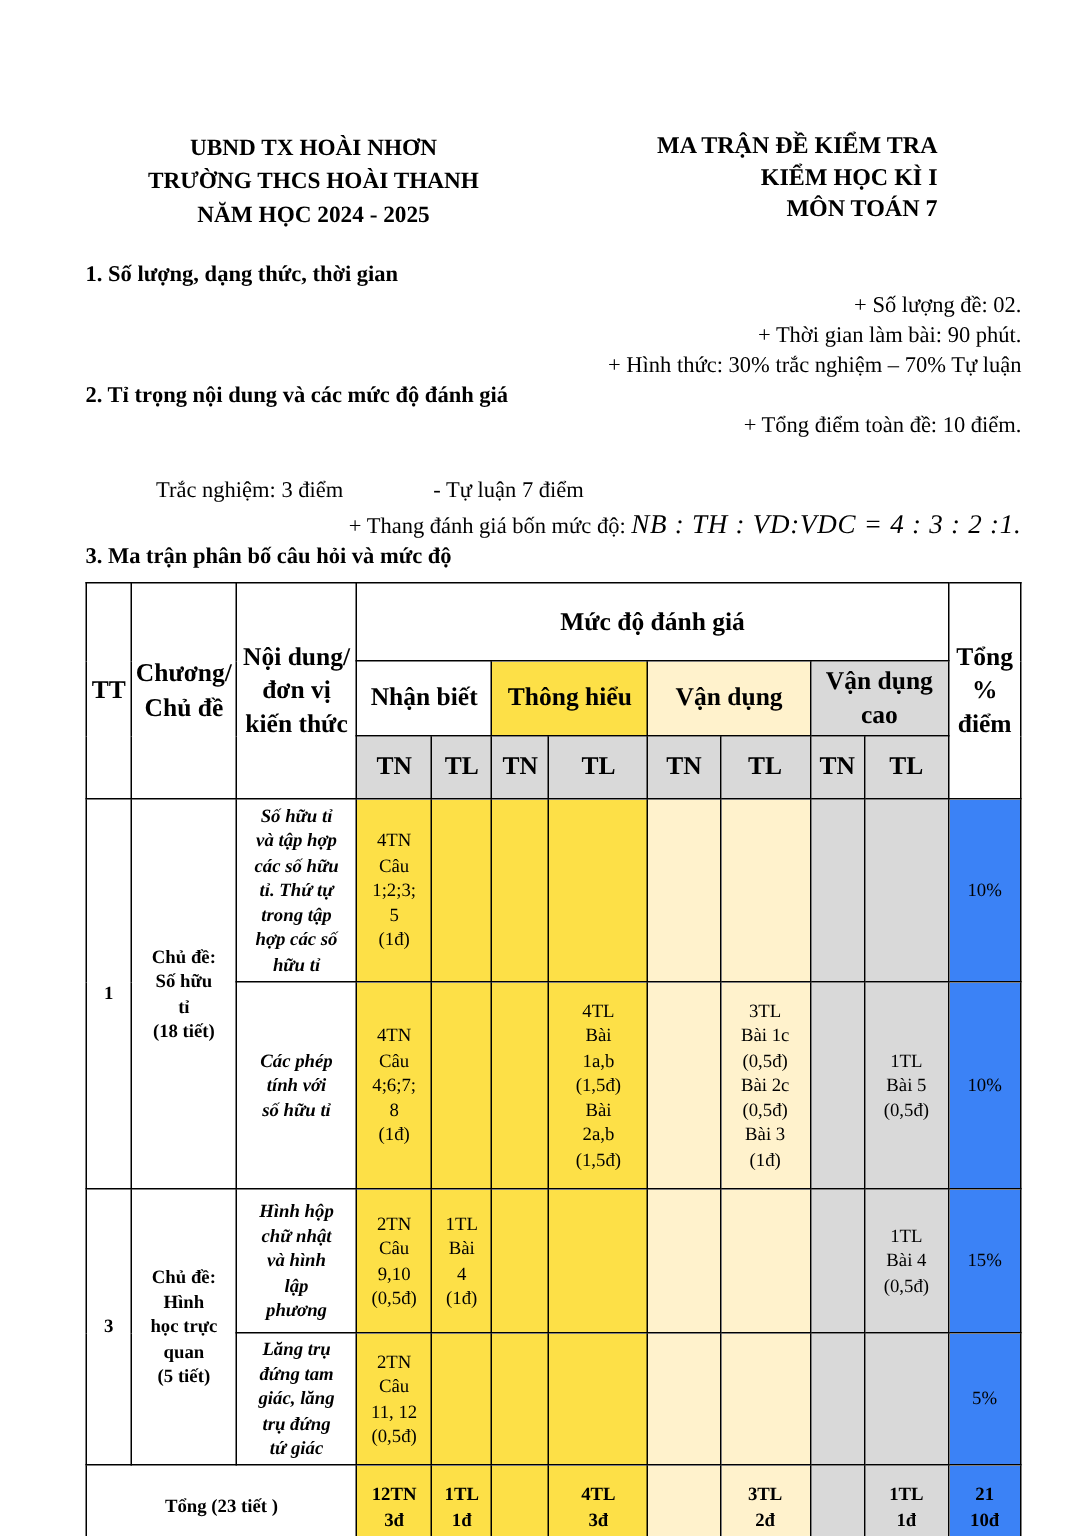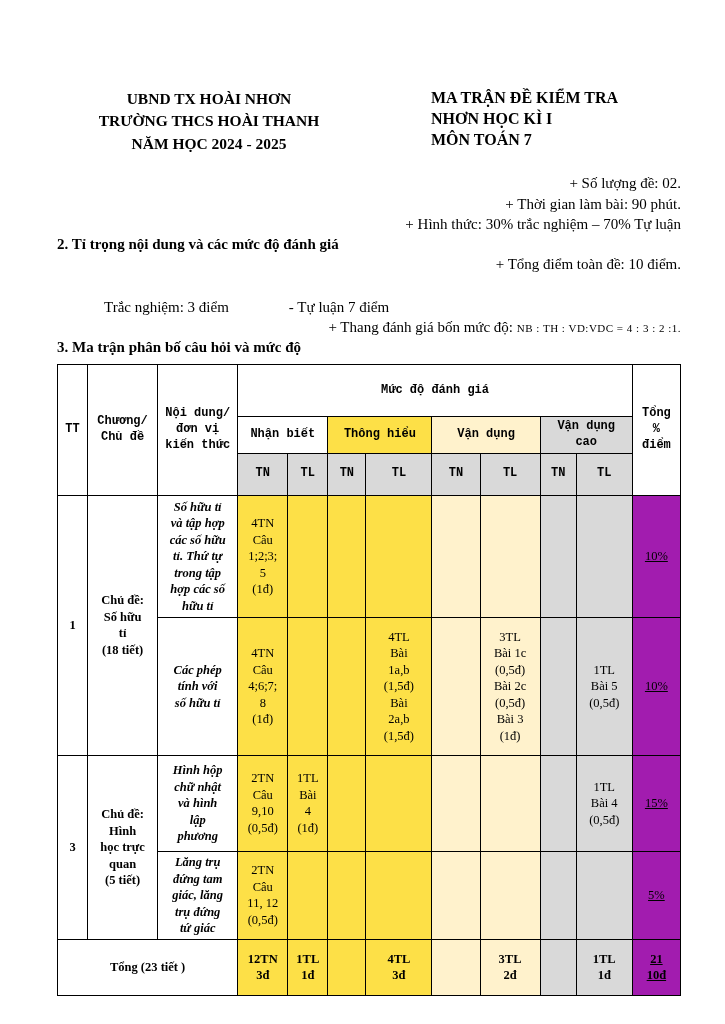--- a/index.html
+++ b/index.html
@@ -6,82 +6,83 @@
   html, body { background: #ffffff; }
   body {
     width: 725px; height: 1024px;
     font-family: "Liberation Serif", serif;
     color: #000;
     overflow: hidden;
   }
   .page { width: 725px; height: 1024px; padding: 88px 44px 0 57px; background: #fff; }
 
   
-  .doc-header { display: flex; align-items: flex-start; gap: 16px; }
+  .doc-header { display: flex; align-items: flex-start; }
   .hdr-left  { margin-left: 28px; width: 248px; text-align: center; font-weight: bold; font-size: 15.5px; line-height: 1.45; }
-  .hdr-right { margin-left: 82px; width: 210px; text-align: left; font-weight: bold; font-size: 16px; line-height: 1.3; }
+  .hdr-right { margin-left: 82px; width: 210px; text-align: right; font-weight: bold; font-size: 16px; line-height: 1.3; }
 
   
   .intro { margin-top: 18px; font-size: 15px; line-height: 1.34; }
   .sec-title { font-weight: bold; }
   .indent1 { padding-left: 43px; text-align: right; }
   .indent2 { padding-left: 47px; margin-top: 23px; }
-  .math { font-size: 11px; letter-spacing: 0.5px; margin-top: 16px; }
+  .math { font-style: italic; font-size: 18px; letter-spacing: 0.5px; margin-top: 16px; }
   .gap-lg { display: inline-block; width: 60px; }
 
   
   table.matrix { border-collapse: collapse; width: 624px; margin-top: 7px; table-layout: fixed; }
   .matrix th, .matrix td {
     border: 1px solid #000;
     text-align: center;
     vertical-align: middle;
     font-size: 12.5px;
     line-height: 1.32;
     padding: 2px 1px;
     overflow: hidden;
   }
-  .matrix th { font-weight: bold; font-size: 12px; font-family: Liberation Mono, monospace; }
+  .matrix th { font-weight: bold; font-size: 17px; }
   .pre { white-space: pre-line; }
   .bg-green  { background: #fde047; }
   .bg-blue   { background: #fde047; }
   .bg-yellow { background: #fff2cc; }
   .bg-gray   { background: #d9d9d9; }
 
   .tt-cell { font-weight: bold; font-size: 13px; vertical-align: top; padding-top: 58px; }
   .chapter-cell { font-weight: bold; font-size: 13px; vertical-align: top; white-space: pre-line; }
   .ch1 { padding-top: 32px; }
   .ch2 { padding-top: 5px; }
   .content-cell {
     font-weight: bold; font-style: italic;
     text-align: left; vertical-align: top;
     white-space: pre-line; padding: 3px 3px;
   }
-  .total-cell { font-size: 13px; background: #a21caf; text-decoration: underline; }
+  .total-cell { font-size: 13px; background: #3b82f6; }
   .footer-label { font-weight: bold; text-align: left; padding-left: 4px; font-size: 13.5px; background: #fff; }
   .bold { font-weight: bold; font-size: 13px; }
 </style>
 </head>
 <body>
 
 <div class="page">
 
   <div class="doc-header">
     <div class="hdr-left">
       <div>UBND TX HOÀI NHƠN</div>
       <div>TRƯỜNG THCS HOÀI THANH</div>
       <div>NĂM HỌC 2024 - 2025</div>
     </div>
     <div class="hdr-right">
       <div>MA TRẬN ĐỀ KIỂM TRA</div>
-      <div>NHƠN HỌC KÌ I</div>
+      <div>KIỂM HỌC KÌ I</div>
       <div>MÔN TOÁN 7</div>
     </div>
   </div>
 
   <div class="intro">
+    <div class="sec-title">1. Số lượng, dạng thức, thời gian</div>
     <div class="indent1">+ Số lượng đề: 02.</div>
     <div class="indent1">+ Thời gian làm bài: 90 phút.</div>
     <div class="indent1">+ Hình thức: 30% trắc nghiệm – 70% Tự luận</div>
 
     <div class="sec-title">2. Tỉ trọng nội dung và các mức độ đánh giá</div>
     <div class="indent1">+ Tổng điểm toàn đề: 10 điểm.</div>
     <div class="indent2">
       <span>Trắc nghiệm: 3 điểm</span><span class="gap-lg"></span><span>- Tự luận 7 điểm</span>
     </div>
     <div class="indent1">

